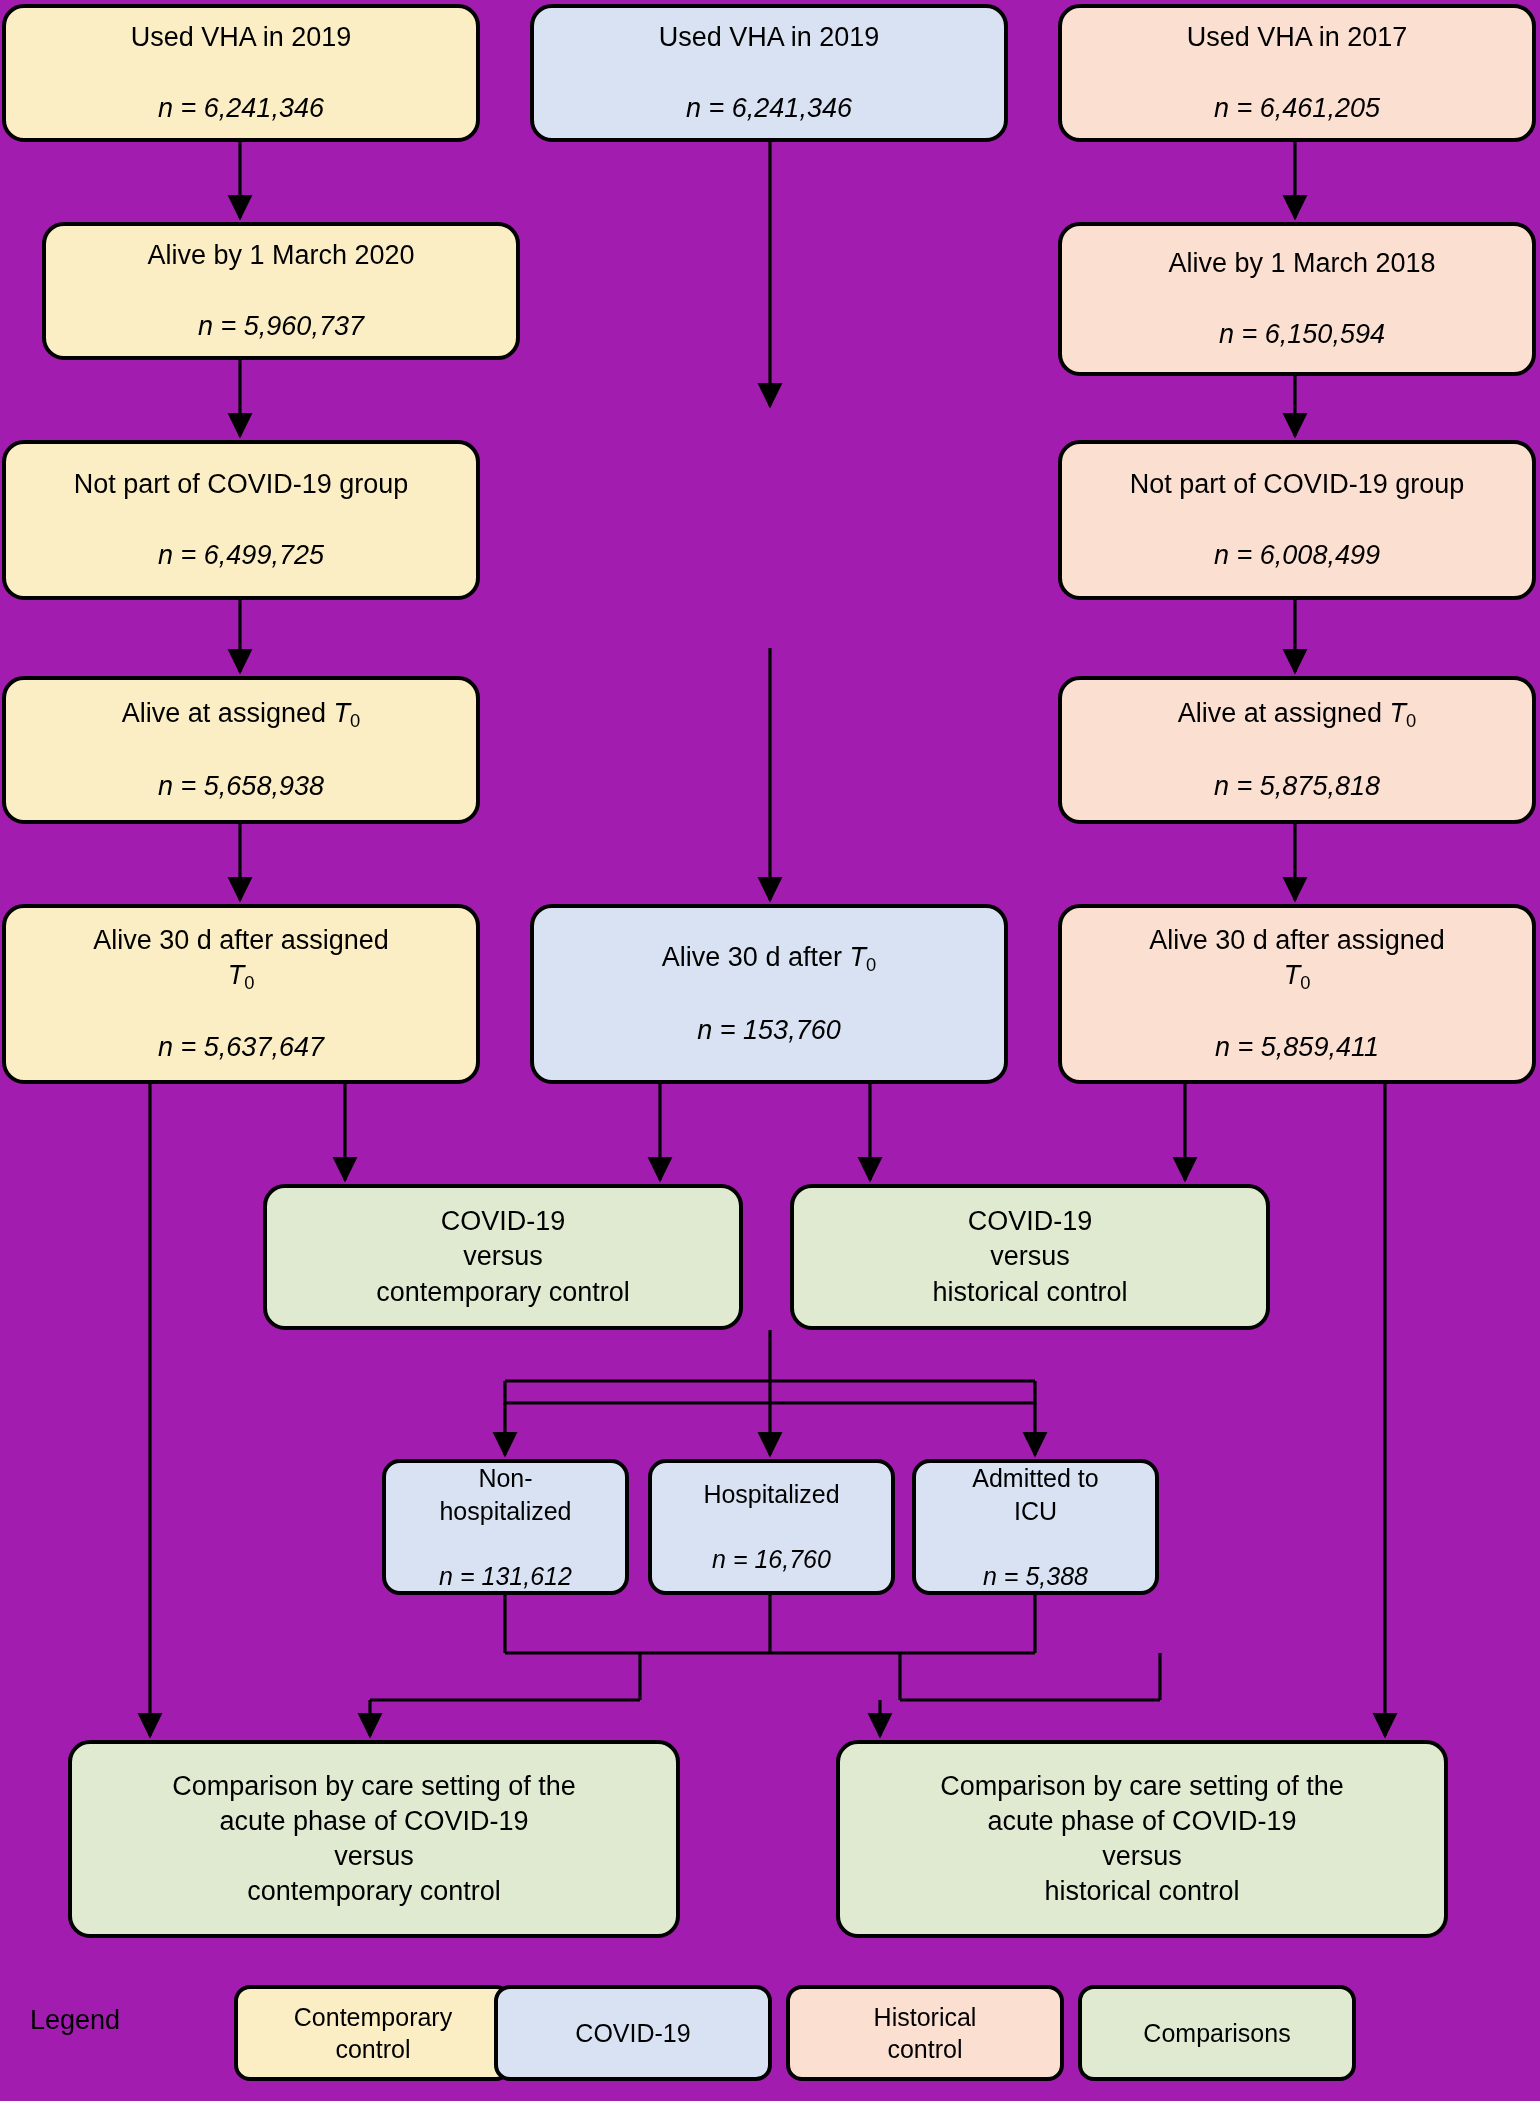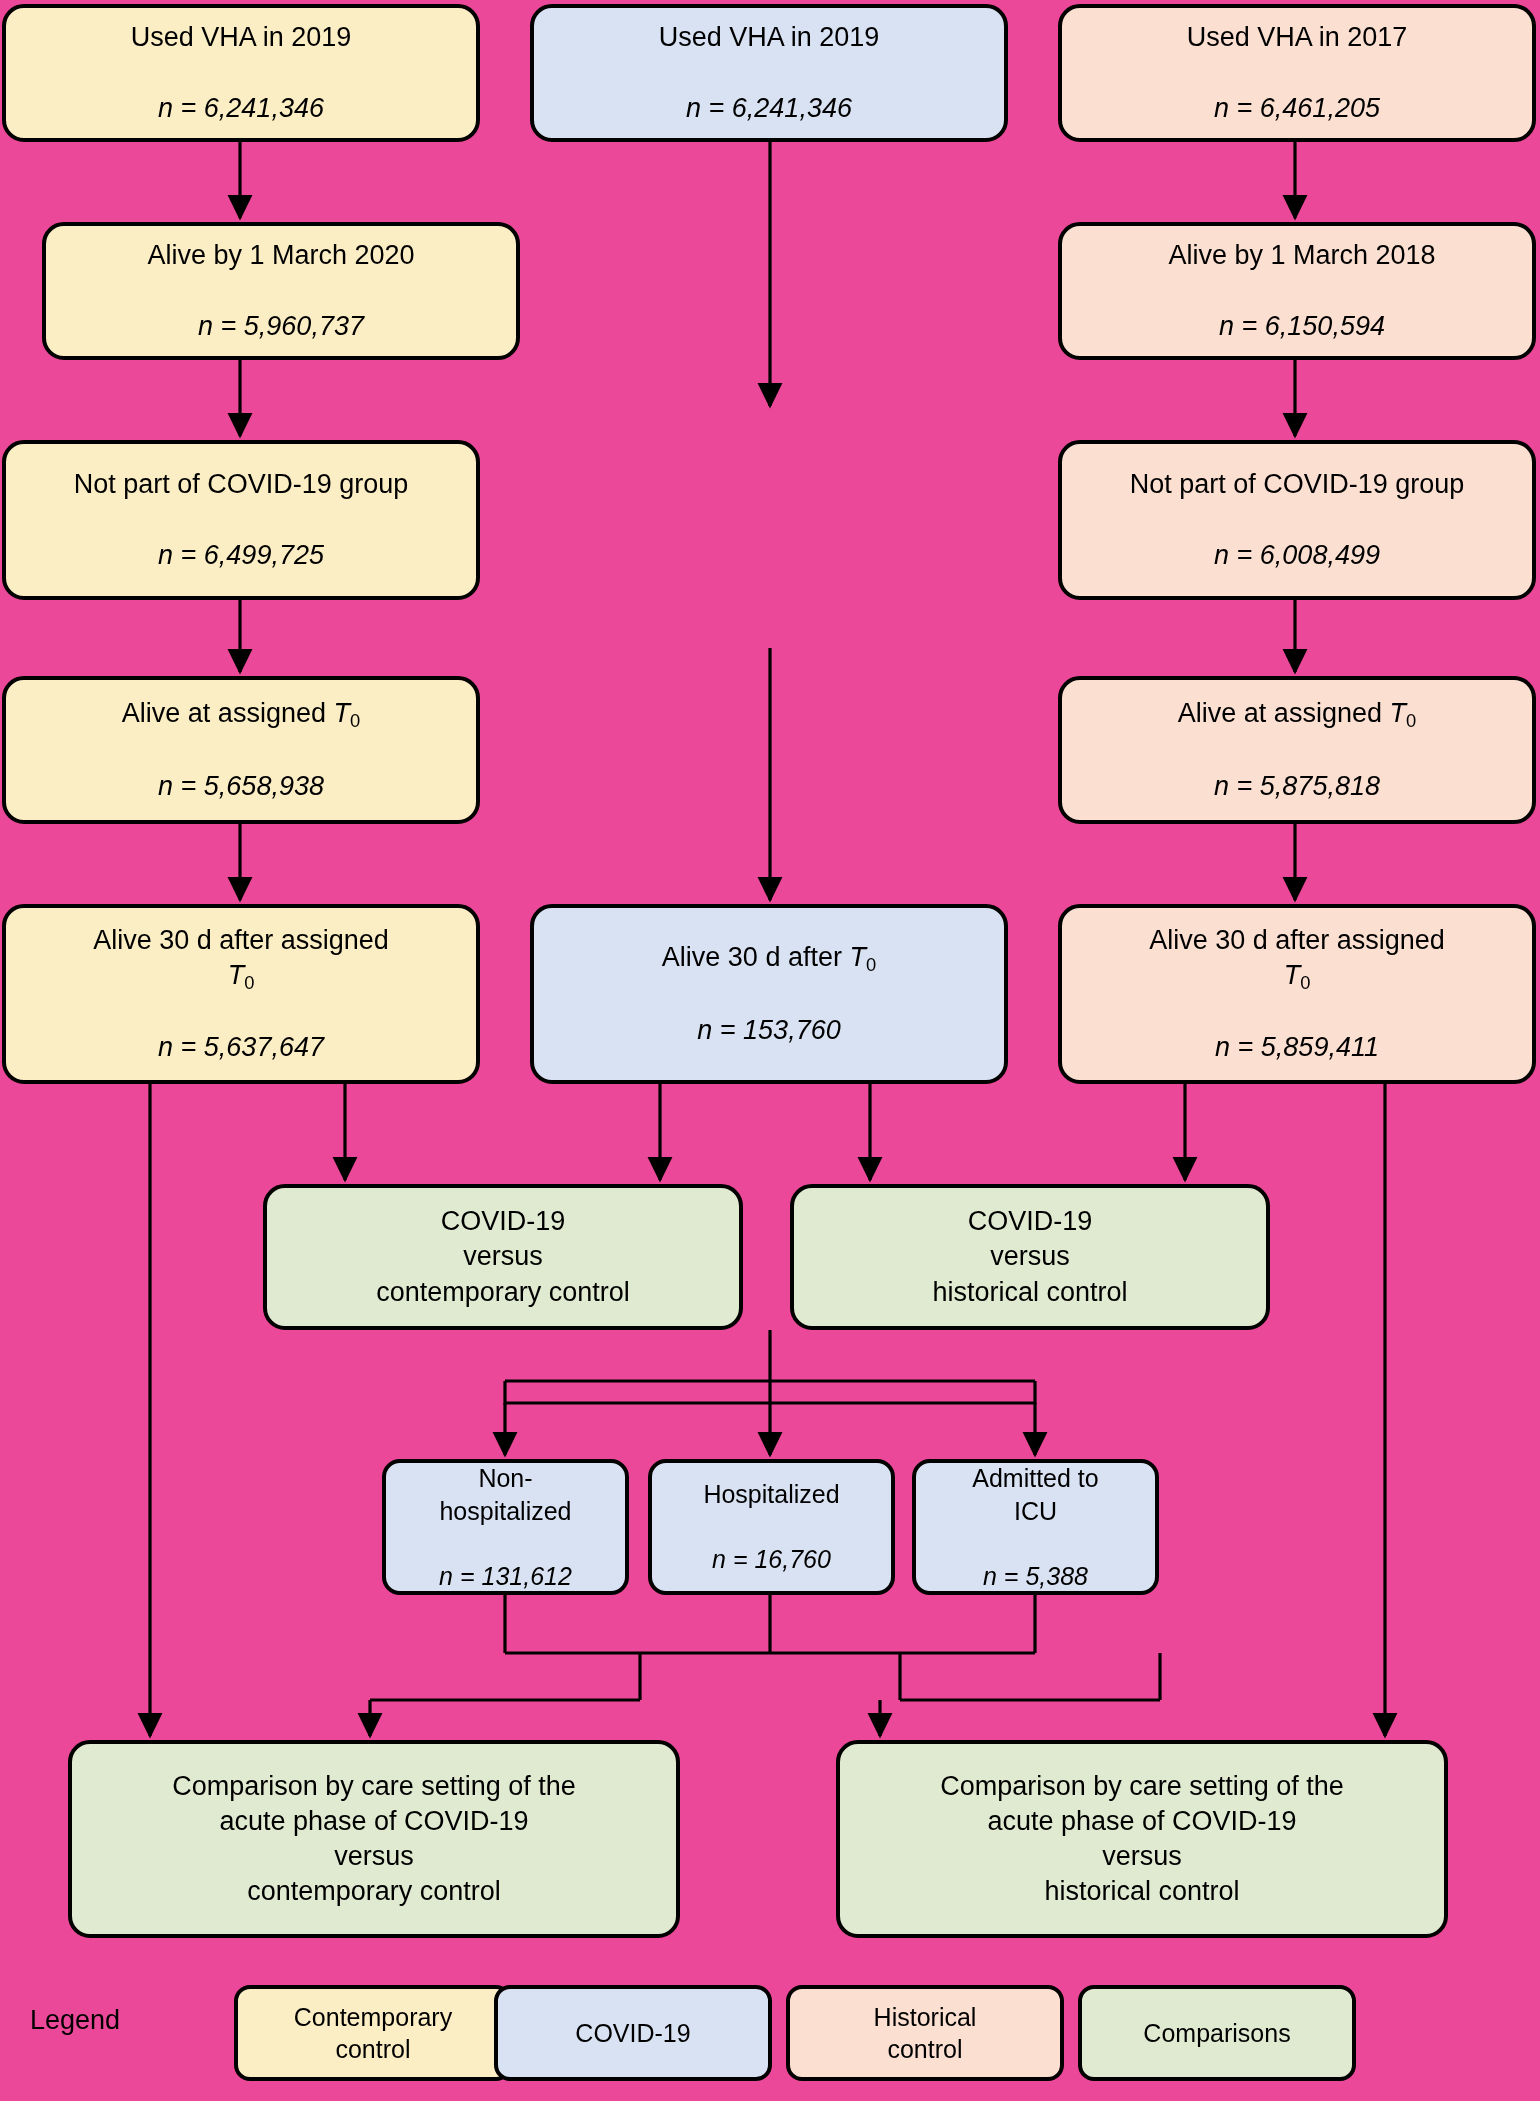--- a/index.html
+++ b/index.html
@@ -8,21 +8,21 @@
     background: #ffffff;
   }
   body {
     font-family: "Liberation Sans", sans-serif;
     color: #000000;
   }
   #stage {
     position: relative;
     width: 1540px;
     height: 2101px;
-    background: #ec4899;
+    background: #a21caf;
     overflow: hidden;
   }
   #edges {
     position: absolute;
     left: 0;
     top: 0;
     width: 1540px;
     height: 2101px;
     pointer-events: none;
   }
@@ -192,21 +192,21 @@
     </div>
   </div>
 
   <div class="node fill-historical" style="left:1058px; top:4px; width:478px; height:138px;">
     <div>
       <span class="nlabel">Used VHA in 2017</span>
       <span class="nval ital">n = 6,461,205</span>
     </div>
   </div>
 
-  <div class="node fill-historical" style="left:1058px; top:222px; width:478px; height:138px;padding-left:20px;">
+  <div class="node fill-historical" style="left:1058px; top:222px; width:478px; height:154px;padding-left:20px;">
     <div>
       <span class="nlabel">Alive by 1 March 2018</span>
       <span class="nval ital">n = 6,150,594</span>
     </div>
   </div>
 
   <div class="node fill-historical" style="left:1058px; top:440px; width:478px; height:160px;">
     <div>
       <span class="nlabel">Not part of COVID-19 group</span>
       <span class="nval ital">n = 6,008,499</span>

